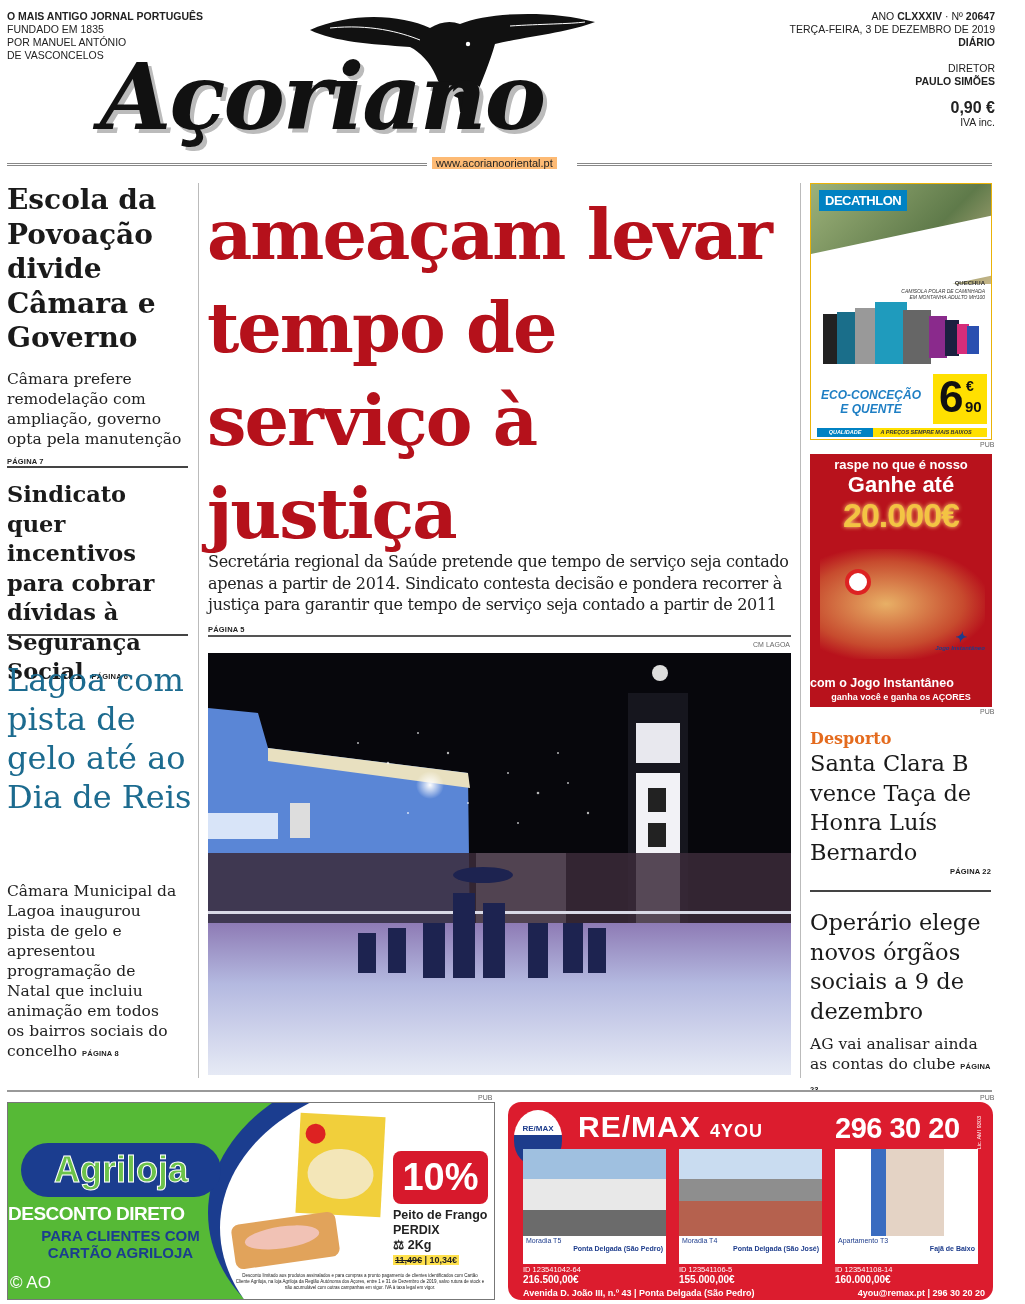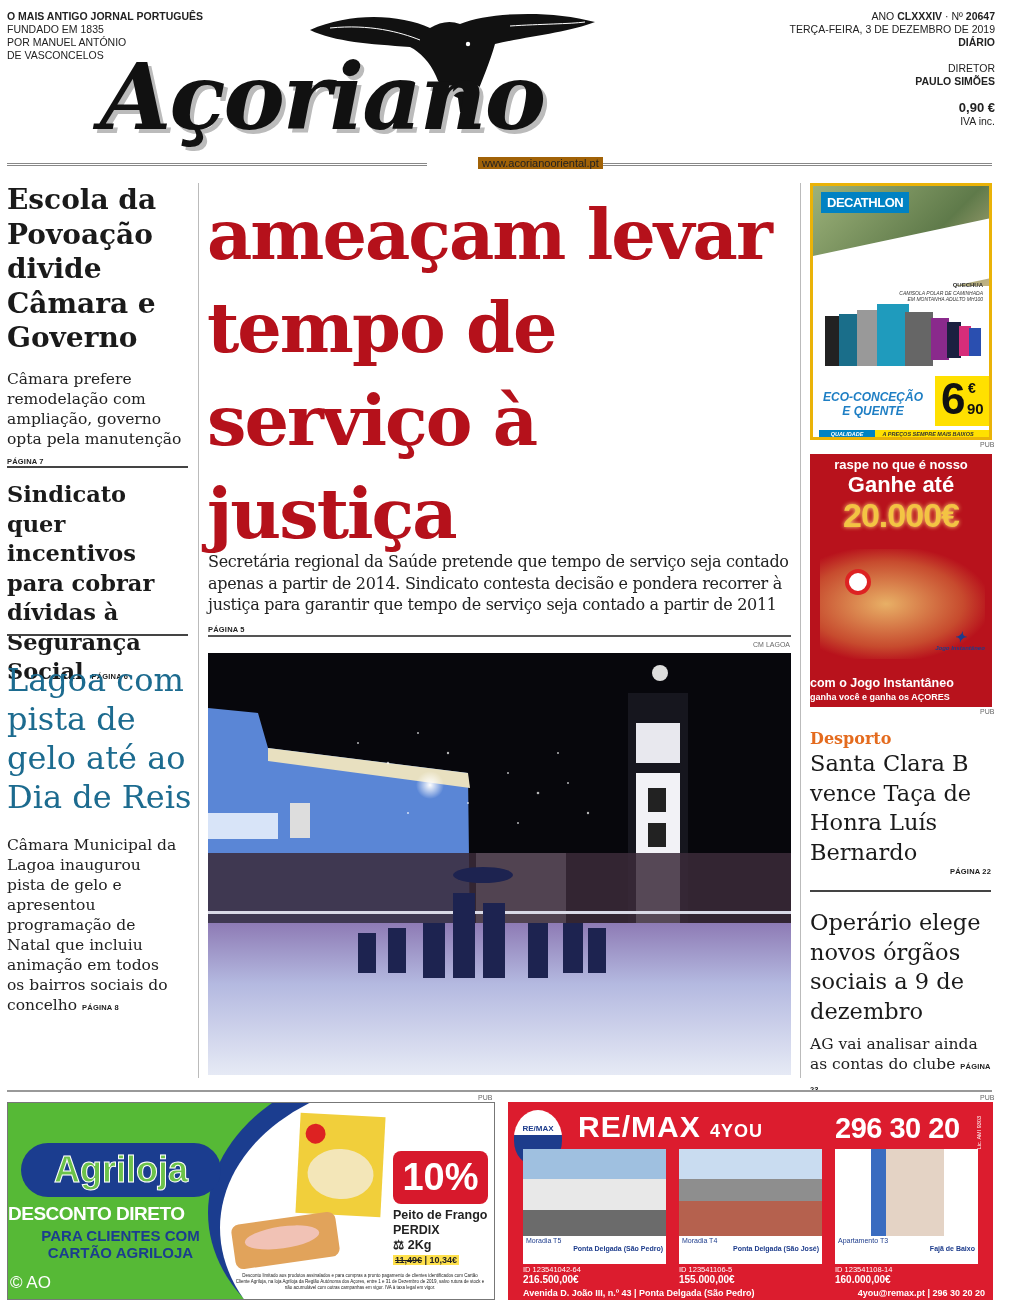--- a/index.html
+++ b/index.html
@@ -13,50 +13,50 @@
   .mh-left b { font-weight: 700; display: block; }
   .mh-right { right: 30px; top: 10px; text-align: right; font-size: 10.5px; line-height: 13px; color: #222; }
   .mh-right .gap { height: 13px; }
   .mh-right b { font-weight: 700; }
   .logo-text { left: 100px; top: 42px; width: 800px; height: 120px; font-family: "DejaVu Serif", serif; font-weight: 900; font-size: 92px; letter-spacing: -2px; line-height: 110px; color: #111; text-shadow: 4px 4px 0 #bbb; font-style: italic; }
   .logo-text .w1 { position: absolute; left: 0; top: 0; }
   .logo-text .w2 { position: absolute; left: 460px; top: 0; }
   .eagle { left: 290px; top: 2px; width: 320px; height: 120px; }
   .url-line { left: 7px; top: 158px; width: 985px; height: 12px; }
   .url-line .rule { position: absolute; top: 5px; height: 3px; border-top: 1px solid #888; border-bottom: 1px solid #888; }
-  .url-line .url { position: absolute; left: 425px; top: -1px; font-size: 11px; color: #222; background: #a16207; padding: 0 4px; margin-left: 46px; }
+  .url-line .url { position: absolute; left: 425px; top: -1px; font-size: 11px; color: #222; background: #fdba74; padding: 0 4px; }
 
   .vdiv { background: #bbb; width: 1px; }
 
   
   .lc-h1 { left: 7px; top: 183px; width: 185px; font-size: 28px; line-height: 34.5px; font-weight: 700; color: #1a1a1a; }
   .lc-p { font-size: 15.5px; line-height: 20px; color: #222; }
   .pg { font-family: "Liberation Sans", sans-serif; font-weight: 700; font-size: 7.5px; letter-spacing: 0.2px; }
   .hr { height: 2px; background: #444; }
   .lc-h2 { left: 7px; top: 480px; width: 185px; font-size: 22.5px; line-height: 29.5px; font-weight: 700; }
   .lc-h3 { left: 7px; top: 661px; width: 185px; font-size: 32px; line-height: 39px; font-weight: 400; color: #1c6b8f; }
 
   
   .main-h { left: 207px; top: 188px; width: 600px; font-size: 70px; line-height: 93px; font-weight: 700; color: #b5111b; letter-spacing: -2px; }
   .main-sub { left: 208px; top: 551px; width: 590px; font-size: 16px; line-height: 21.5px; color: #222; letter-spacing: -0.3px; }
   .photo-credit { right: 235px; top: 641px; font-size: 7px; color: #666; }
   .photo { left: 208px; top: 653px; width: 583px; height: 422px; background: #0b0b12; overflow: hidden; }
 
   
-  .ad-dec { left: 810px; top: 183px; width: 182px; height: 257px; border: 3px solid #eab308; background: #fff; overflow: hidden; }
+  .ad-dec { left: 810px; top: 183px; width: 182px; height: 257px; border: 1px solid #eab308; background: #fff; overflow: hidden; }
   .pub { font-family: "Liberation Sans", sans-serif; font-size: 7px; color: #666; }
   .ad-raspe { left: 810px; top: 454px; width: 182px; height: 253px; background: #b8121c; overflow: hidden; }
 
   .desporto { left: 810px; top: 729px; font-size: 16px; font-weight: 700; color: #e46b1e; }
   .rc-h1 { left: 810px; top: 749px; width: 185px; font-size: 22.5px; line-height: 29.5px; font-weight: 500; }
   .rc-h2 { left: 810px; top: 908px; width: 185px; font-size: 22.5px; line-height: 29.5px; font-weight: 500; }
 
   
   .ad-agri { left: 7px; top: 1102px; width: 488px; height: 198px; border: 1px solid #777; background: #56b936; overflow: hidden; }
-  .ad-remax { left: 508px; top: 1102px; width: 485px; height: 198px; background: #dc1c2e; overflow: hidden; }
+  .ad-remax { left: 508px; top: 1102px; width: 485px; height: 198px; background: #dc1c2e; overflow: hidden; border-radius: 13px; }
 </style>
 </head>
 <body>
 
 <div class="abs mh-left sans">
   <b>O MAIS ANTIGO JORNAL PORTUGUÊS</b>
   <div>FUNDADO EM 1835</div>
   <div>POR MANUEL ANTÓNIO</div>
   <div>DE VASCONCELOS</div>
 </div>
@@ -78,21 +78,21 @@
     <b>CLXXXIV</b>
     <span>· Nº</span>
     <b>20647</b>
   </div>
   <div>TERÇA-FEIRA, 3 DE DEZEMBRO DE 2019</div>
   <div><b>DIÁRIO</b></div>
   <div class="gap"></div>
   <div>DIRETOR</div>
   <div><b>PAULO SIMÕES</b></div>
   <div class="gap"></div>
-  <div><b style="font-size:13px">0,90 €</b></div>
+  <div><b style="font-size:16px">0,90 €</b></div>
   <div>IVA inc.</div>
 </div>
 
 <div class="abs url-line">
   <div class="rule" style="left:0;width:420px"></div>
   <div class="rule" style="left:570px;width:415px"></div>
   <span class="url sans">www.acorianooriental.pt</span>
 </div>
 
 <div class="abs vdiv" style="left:198px;top:183px;height:895px"></div>
@@ -105,21 +105,21 @@
 </div>
 <div class="abs hr" style="left:7px;top:466px;width:181px"></div>
 
 <div class="abs lc-h2">
   <span>Sindicato quer incentivos para cobrar dívidas à Segurança Social</span>
   <span class="pg">PÁGINA 6</span>
 </div>
 <div class="abs hr" style="left:7px;top:634px;width:181px"></div>
 
 <div class="abs lc-h3">Lagoa com pista de gelo até ao Dia de Reis</div>
-<div class="abs lc-p" style="left:7px;top:835px;width:170px">
+<div class="abs lc-p" style="left:7px;top:881px;width:170px">
   <span>Câmara Municipal da Lagoa inaugurou pista de gelo e apresentou programação de Natal que incluiu animação em todos os bairros sociais do concelho</span>
   <span class="pg">PÁGINA 8</span>
 </div>
 
 <div class="abs main-h">
   <div>ameaçam levar</div>
   <div>tempo de</div>
   <div>serviço à justiça</div>
 </div>
 <div class="abs main-sub">
@@ -226,21 +226,21 @@
   <div style="position:absolute;left:0;top:3px;width:182px;text-align:center;color:#fff;font-weight:700;font-size:13px">raspe no que é nosso</div>
   <div style="position:absolute;left:0;top:18px;width:182px;text-align:center;color:#fff;font-weight:900;font-size:22px">Ganhe até</div>
   <div style="position:absolute;left:0;top:42px;width:182px;text-align:center;color:#f3c443;font-weight:900;font-size:34px;letter-spacing:-1px;text-shadow:0 0 4px #ffdd77">20.000€</div>
   <div style="position:absolute;left:10px;top:95px;width:165px;height:110px;background:radial-gradient(ellipse at 40% 50%,#e8b066 0%,#c74b2e 55%,transparent 75%)"></div>
   <div style="position:absolute;left:35px;top:115px;width:26px;height:26px;border-radius:50%;background:#fff;border:4px solid #d22"></div>
   <div style="position:absolute;left:125px;top:175px;width:50px;height:30px;color:#1d3c8c;font-size:6px;font-weight:700;font-style:italic;text-align:center">
     <div style="font-size:14px;color:#1d3c8c">✦</div>
     <span>Jogo Instantâneo</span>
   </div>
   <div style="position:absolute;left:0;top:222px;width:158px;text-align:left;color:#fff;font-weight:700;font-size:12.5px">com o Jogo Instantâneo</div>
-  <div style="position:absolute;left:0;top:238px;width:182px;color:#fff;font-weight:700;font-size:9px">ganha você e ganha os AÇORES</div>
+  <div style="position:absolute;left:0;top:238px;width:182px;text-align:center;color:#fff;font-weight:700;font-size:9px">ganha você e ganha os AÇORES</div>
 </div>
 <div class="abs pub" style="left:980px;top:708px">PUB</div>
 
 <div class="abs desporto">Desporto</div>
 <div class="abs rc-h1">Santa Clara B vence Taça de Honra Luís Bernardo</div>
 <div class="abs pg" style="left:950px;top:867px">PÁGINA 22</div>
 <div class="abs hr" style="left:810px;top:890px;width:181px"></div>
 <div class="abs rc-h2">Operário elege novos órgãos sociais a 9 de dezembro</div>
 <div class="abs lc-p" style="left:810px;top:1034px;width:185px">
   <span>AG vai analisar ainda as contas do clube</span>

